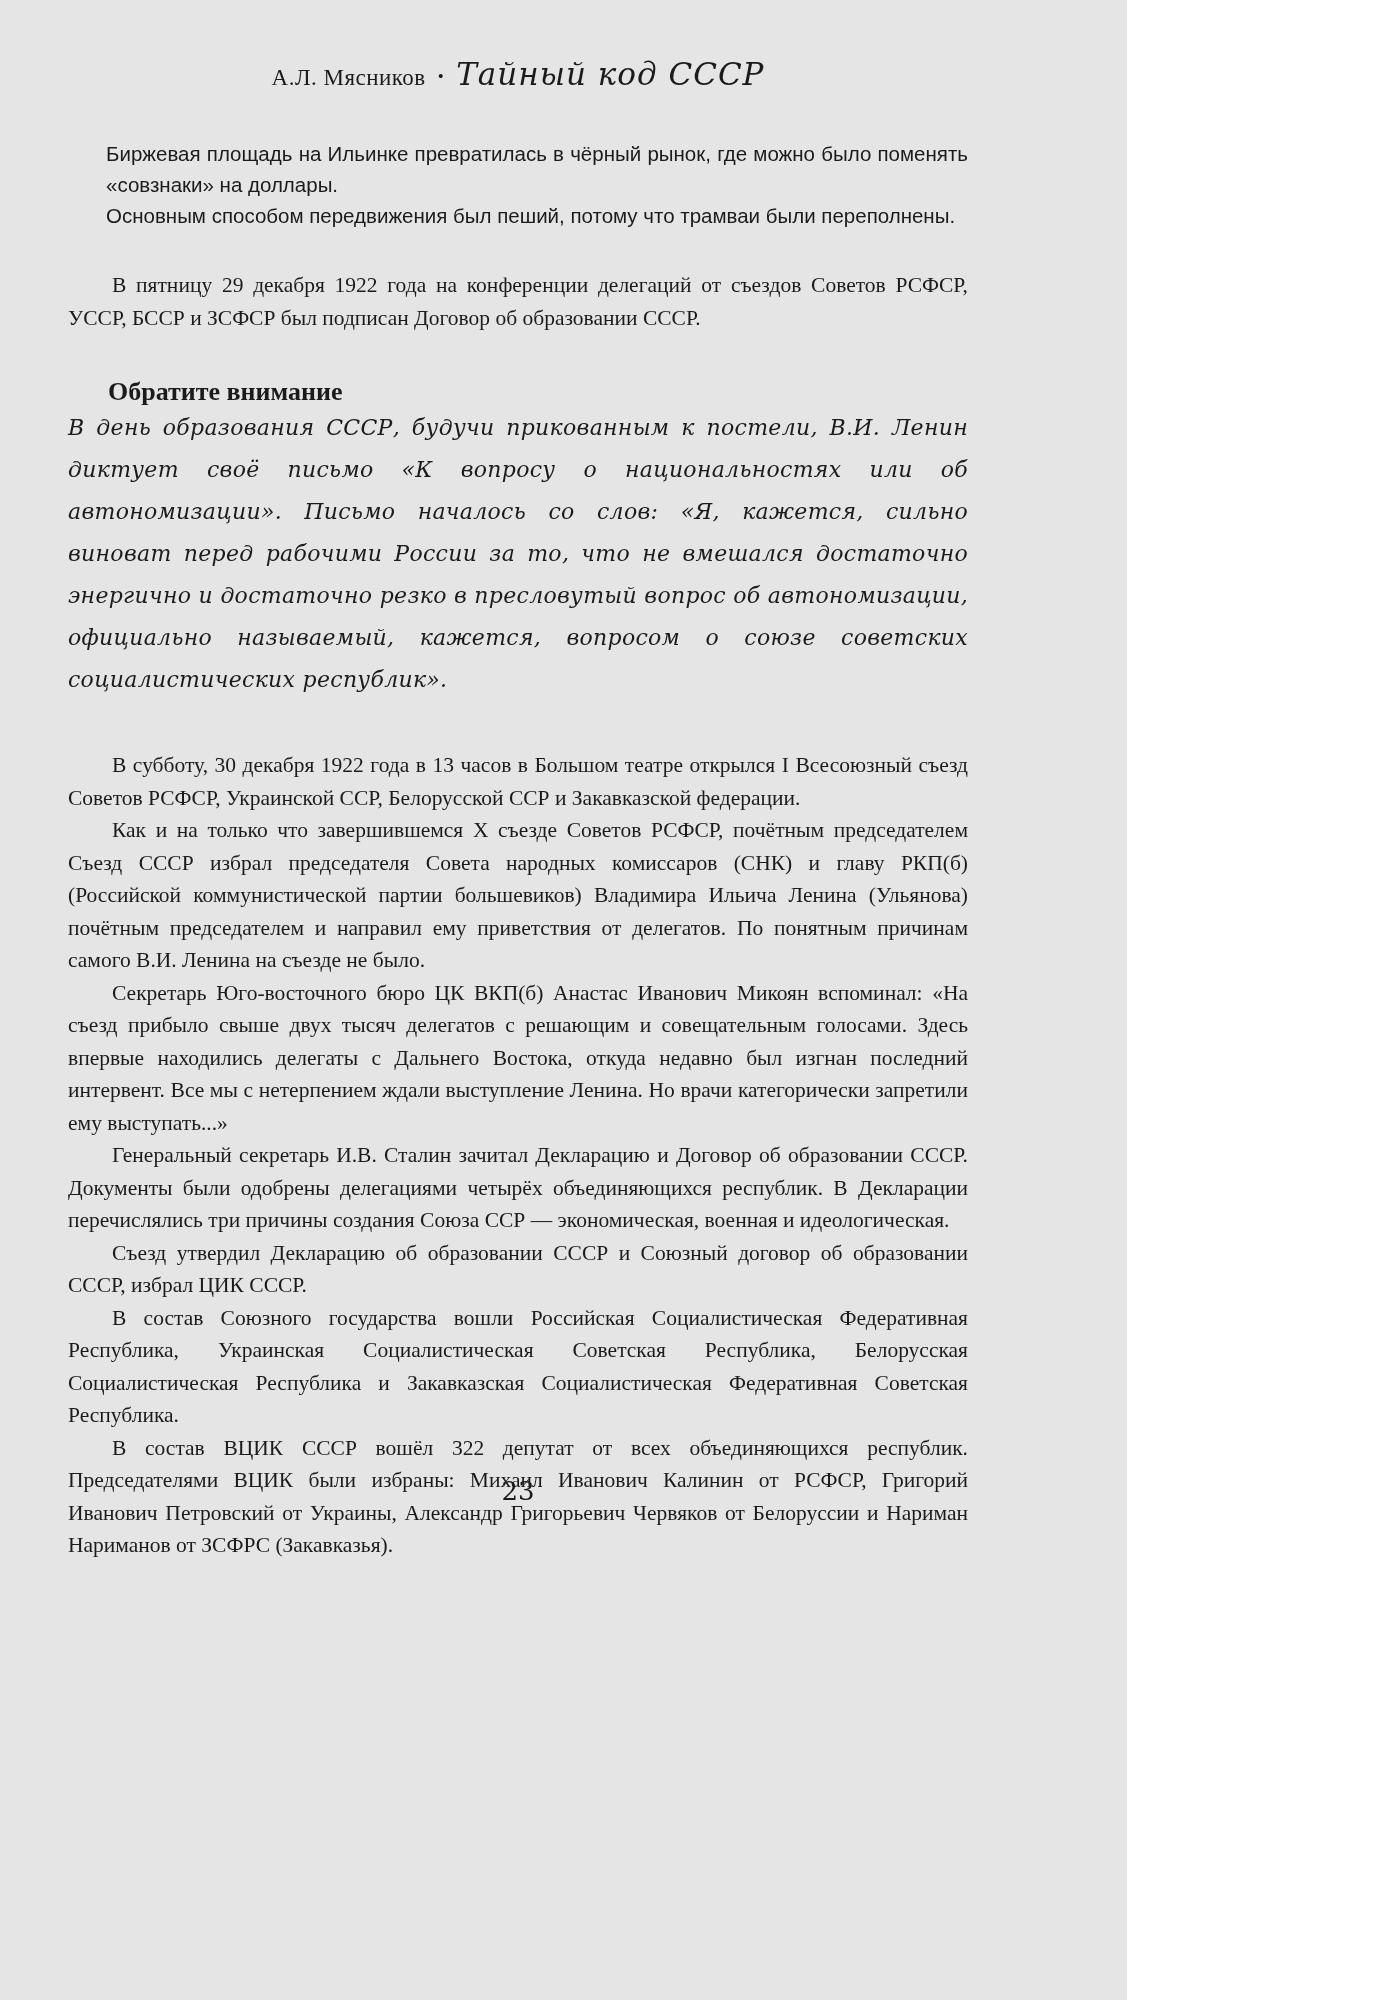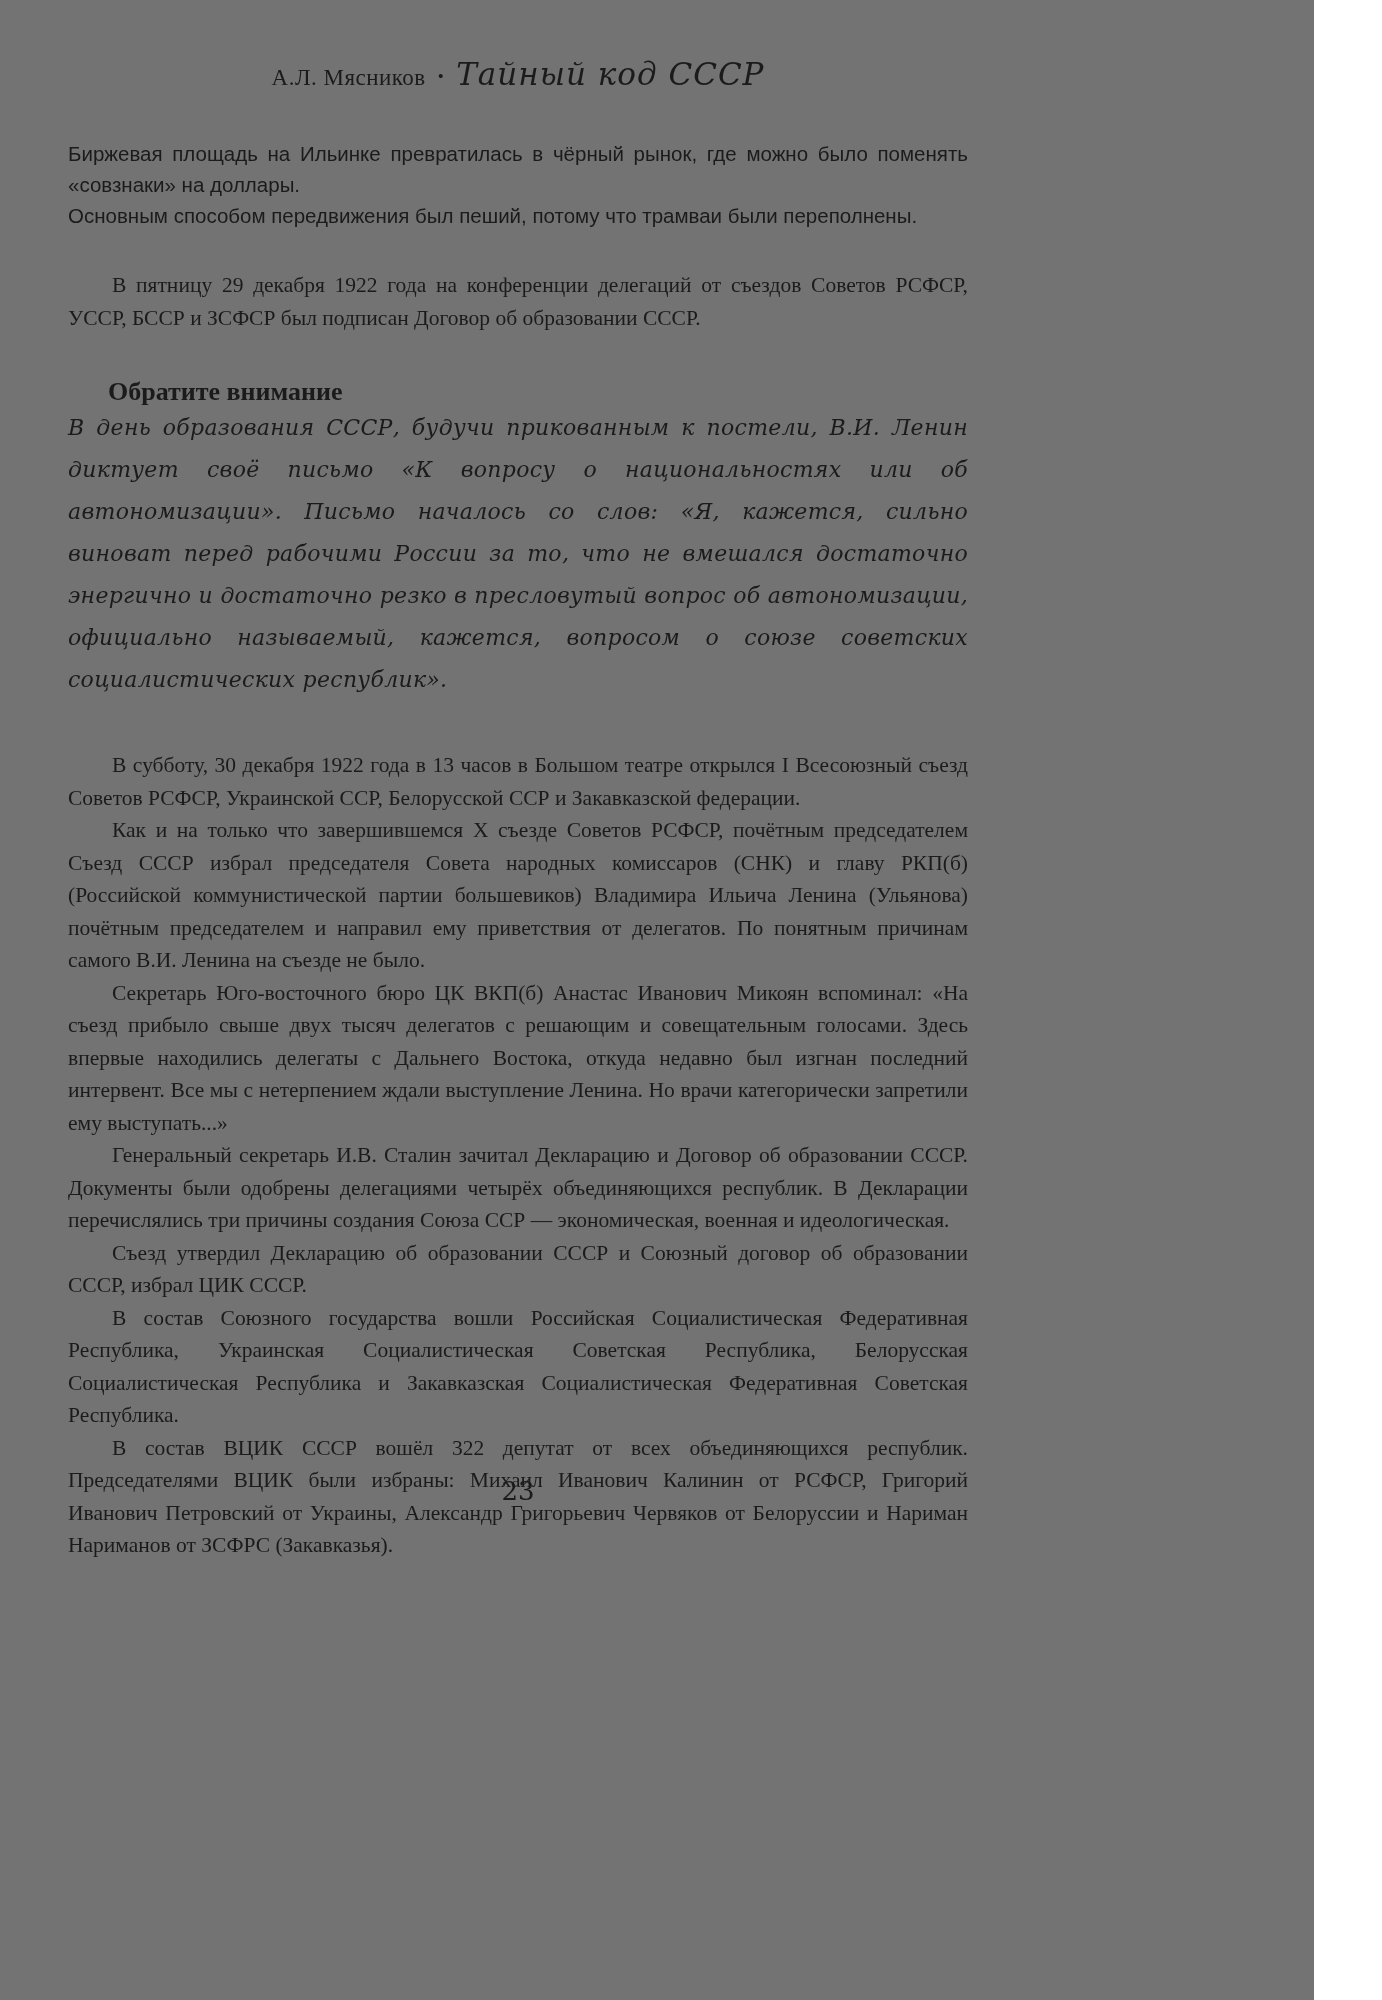--- a/index.html
+++ b/index.html
@@ -1,21 +1,21 @@
 <!DOCTYPE html>
 <html lang="ru"><head>
 <meta charset="utf-8">
 <style>
   * { margin: 0; padding: 0; box-sizing: border-box; }
   html, body { background: #ffffff; }
   .page {
     position: relative;
-    width: 1314px;
+    width: 1127px;
     height: 2000px;
-    background: #737373;
+    background: #e5e5e5;
     color: #1b1b1b;
     overflow: hidden;
   }
   .content {
     position: absolute;
     left: 68px;
     top: 56px;
     width: 900px;
   }
   .running-header {
@@ -32,20 +32,21 @@
     font-size: 17px;
     vertical-align: 3px;
   }
   .running-header .book-title {
     font-family: "DejaVu Serif", serif;
     font-style: italic;
     font-size: 31px;
     letter-spacing: 1px;
   }
   .intro-block {
+    margin-left: 38px;
     font-family: "Liberation Sans", sans-serif;
     font-size: 20.5px;
     line-height: 31px;
     margin-bottom: 38px;
   }
   .intro-block p { text-align: justify; }
   .lead-paragraph {
     font-family: "Liberation Serif", serif;
     font-size: 21.5px;
     line-height: 33px;

